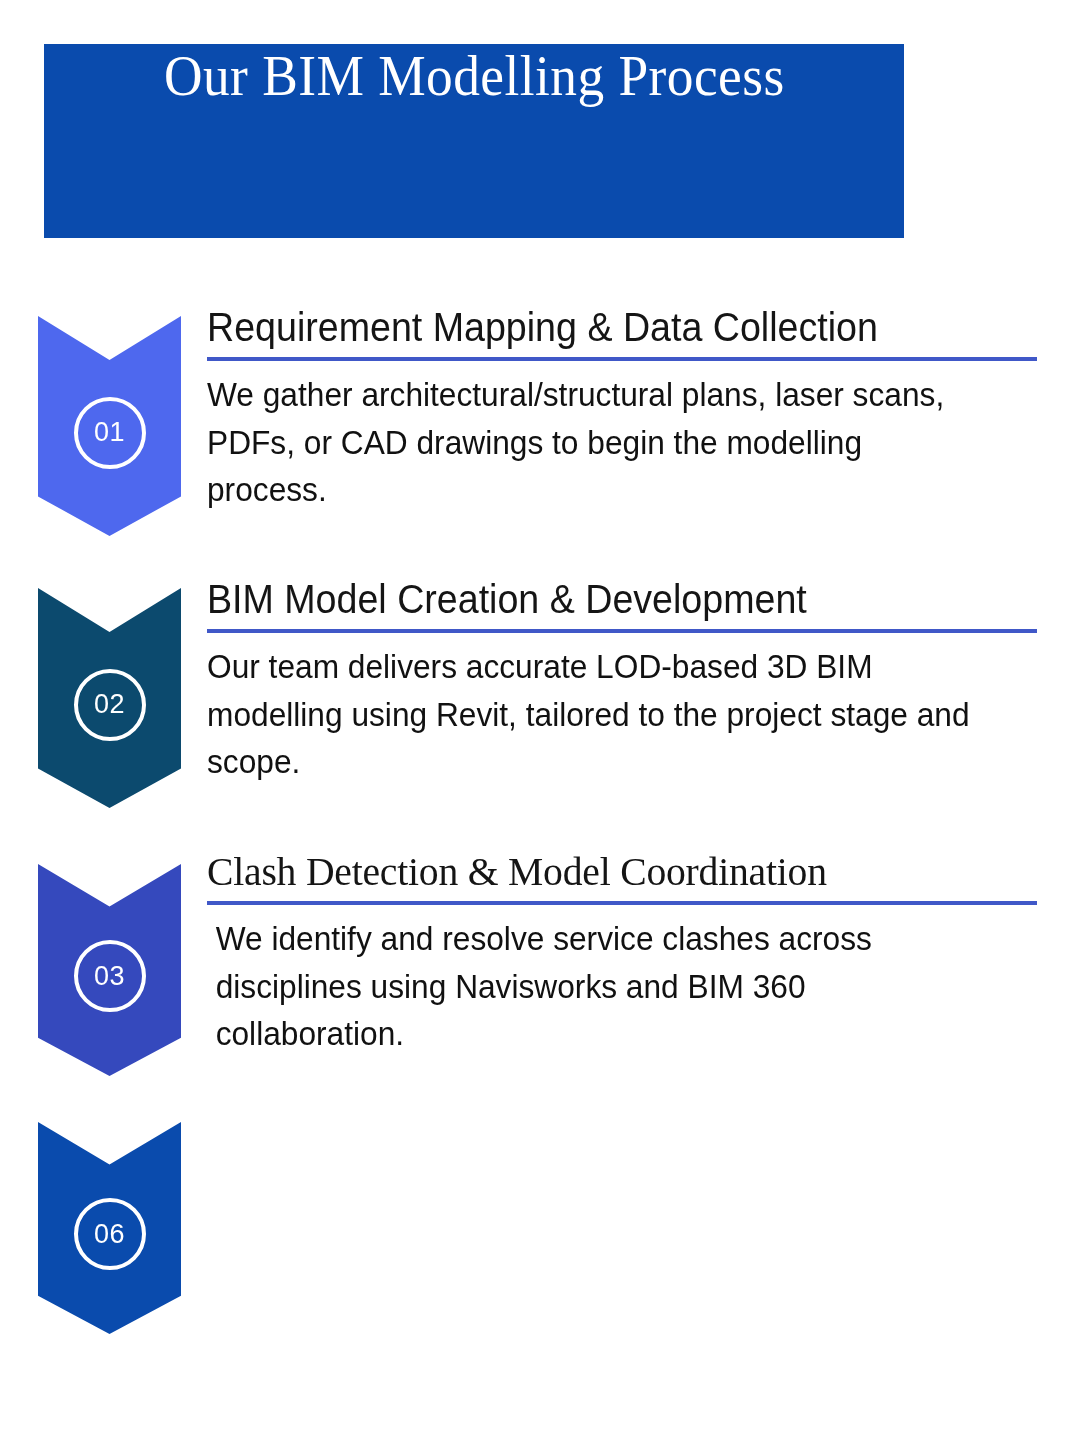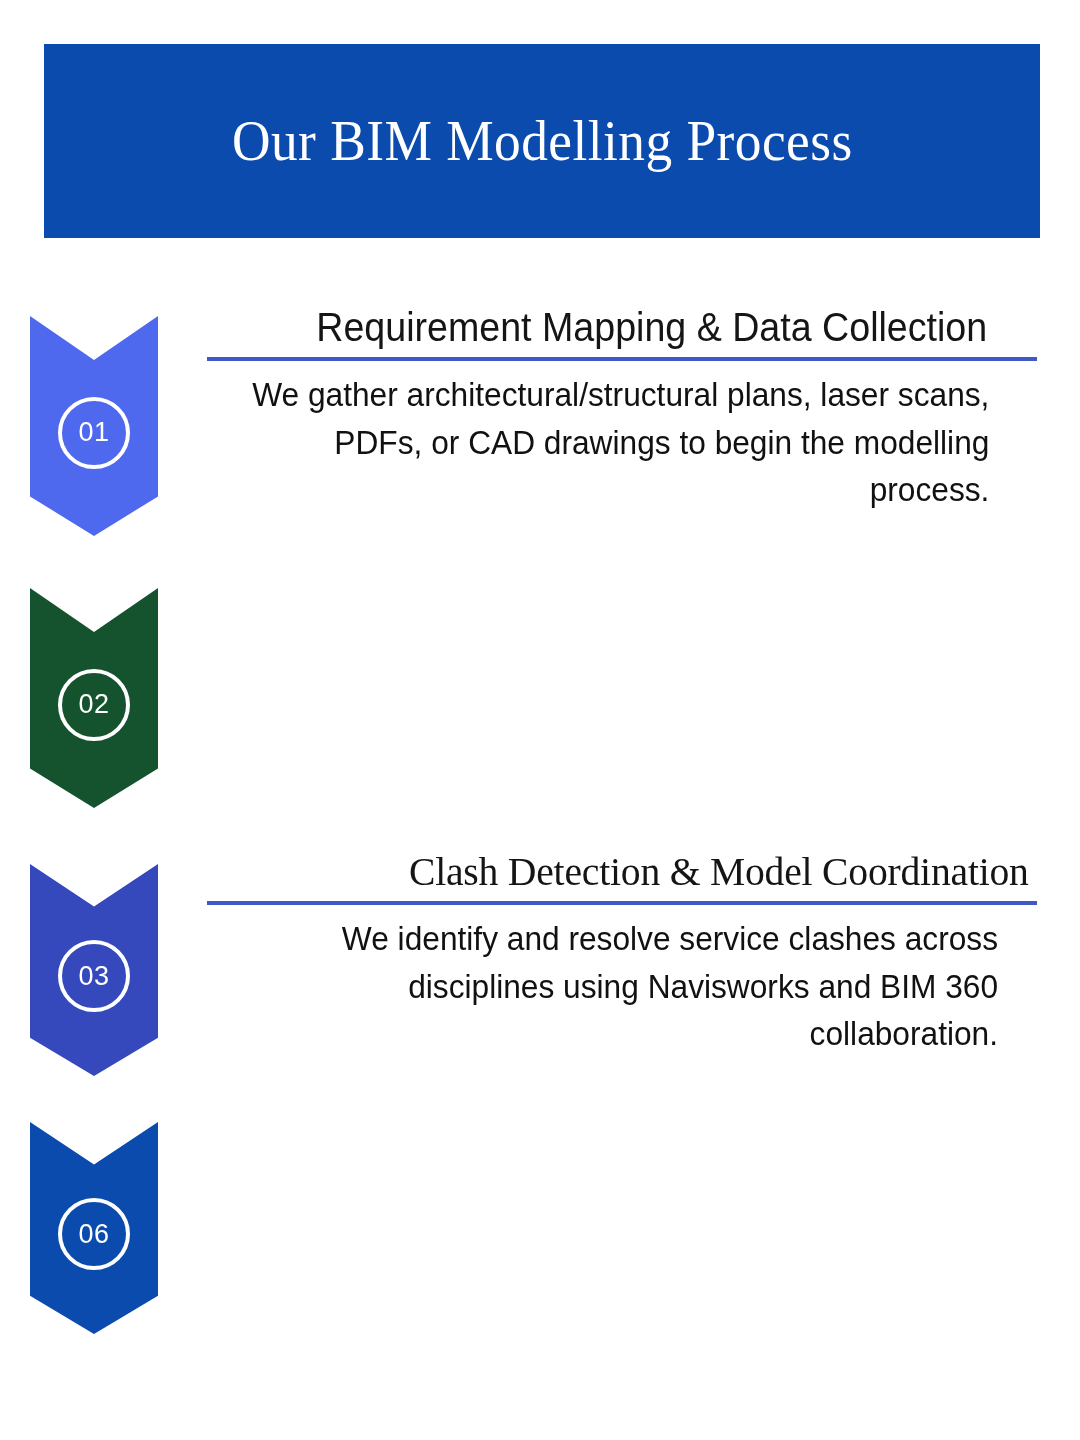--- a/index.html
+++ b/index.html
@@ -13,25 +13,25 @@
     position: relative;
     font-family: "Liberation Sans", sans-serif;
     overflow: hidden;
   }
 
   
   .header-banner {
     position: absolute;
     left: 44px;
     top: 44px;
-    width: 996px;
+    width: 860px;
     height: 194px;
     background: #0a4bad;
     display: flex;
-    align-items: center;
+    align-items: flex-start;
     justify-content: center;
   }
   .header-title {
     color: #ffffff;
     font-family: "Liberation Serif", "DejaVu Serif", serif;
     font-size: 58px;
     font-weight: 400;
     letter-spacing: 0.5px;
     line-height: 1.1;
     white-space: nowrap;
@@ -51,23 +51,23 @@
     width: 1080px;
   }
   .step-1 { height: 272px; }
   .step-2 { height: 272px; }
   .step-3 { height: 258px; }
   .step-4 { height: 258px; }
 
   
   .marker {
     position: absolute;
-    left: 30px;
+    left: 38px;
     top: 10px;
-    width: 128px;
+    width: 143px;
     height: 220px;
     clip-path: polygon(0% 0%, 50% 20%, 100% 0%, 100% 82%, 50% 100%, 0% 82%);
   }
   .step-3 .marker, .step-4 .marker { height: 212px; top: 14px; text-align: right; }
 
   .marker .ring {
     position: absolute;
     left: 50%;
     top: 53%;
     transform: translate(-50%, -50%);
@@ -88,21 +88,20 @@
     letter-spacing: 0.5px;
     line-height: 1;
   }
 
   
   .content {
     position: absolute;
     left: 207px;
     top: 0;
     width: 830px;
-    text-align: right;
   }
   .step-title {
     font-size: 40px;
     font-weight: 400;
     color: #151515;
     line-height: 1.08;
     white-space: nowrap;
     margin: 0;
     padding: 0 0 6px 0;
   }
@@ -153,24 +152,29 @@
       </div>
     </div>
     <div class="content">
       <h2 class="step-title sans-title" style="color: rgb(21, 21, 21);">Requirement Mapping &amp; Data Collection</h2>
       <div class="rule" style="background: rgb(64, 88, 200);"></div>
       <p class="step-body" style="color: rgb(17, 17, 17);">We gather architectural/structural plans, laser scans, PDFs, or CAD drawings to begin the modelling process.</p>
     </div>
   </div>
 
   <div class="step step-2">
-    <div class="marker" style="background: #14532d;">
+    <div class="marker" style="background: #0c4a6e;">
       <div class="ring">
         <span class="num">02</span>
       </div>
+    </div>
+    <div class="content">
+      <h2 class="step-title sans-title" style="color: rgb(21, 21, 21);">BIM Model Creation &amp; Development</h2>
+      <div class="rule" style="background: rgb(64, 88, 200);"></div>
+      <p class="step-body" style="color: rgb(17, 17, 17);">Our team delivers accurate LOD-based 3D BIM modelling using Revit, tailored to the project stage and scope.</p>
     </div>
   </div>
 
   <div class="step step-3">
     <div class="marker" style="background: rgb(53, 73, 189);">
       <div class="ring">
         <span class="num">03</span>
       </div>
     </div>
     <div class="content">

